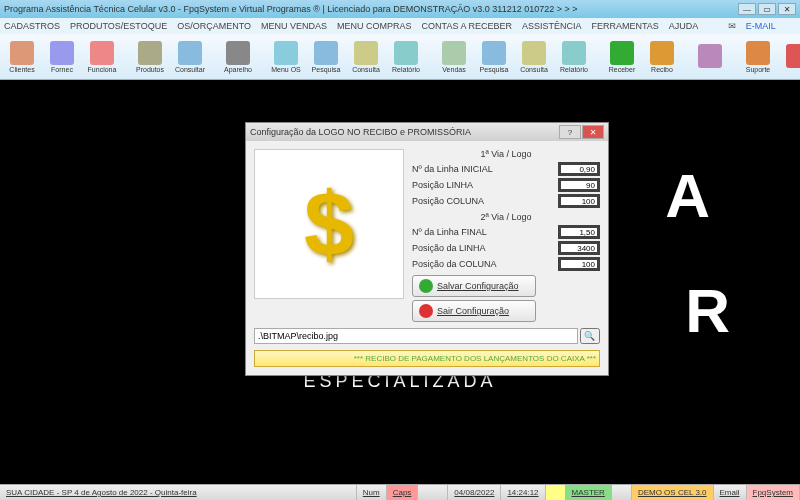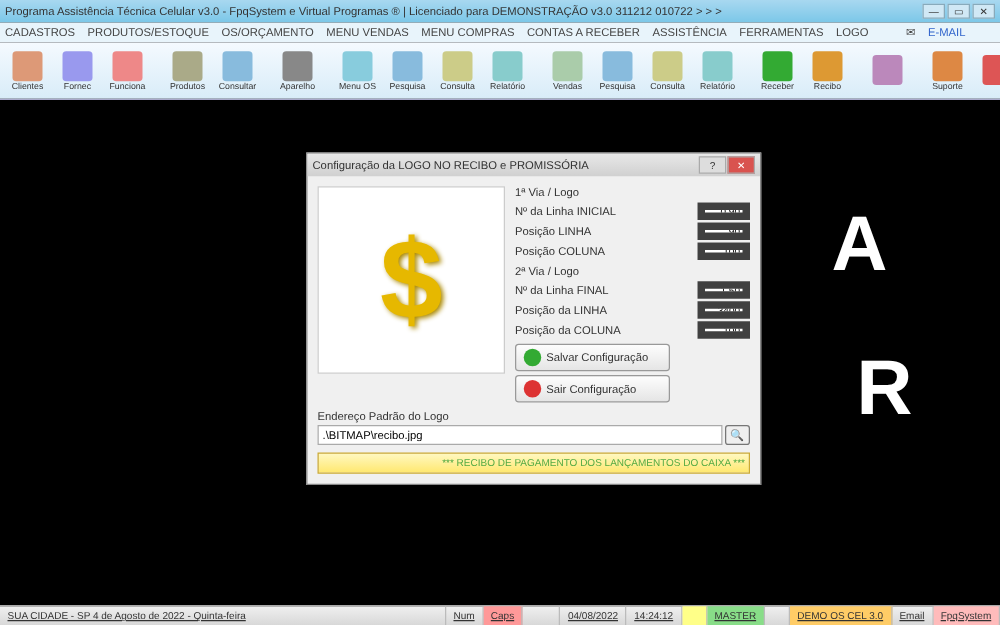--- a/index.html
+++ b/index.html
@@ -24,24 +24,24 @@
 .dlgtitle { height: 18px; background: linear-gradient(#e8e8e8, #d0d0d0); display: flex; align-items: center; padding: 0 4px; font-size: 9px; color: #333; }
 .dlgtitle .dbtns { margin-left: auto; display: flex; }
 .dlgtitle .dbtns span { width: 22px; height: 14px; background: #ddd; border: 1px solid #aaa; font-size: 8px; display: flex; align-items: center; justify-content: center; margin-left: 1px; cursor: pointer; }
 .dlgtitle .dbtns .close { background: #d9534f; color: #fff; }
 .dlgbody { padding: 8px; display: flex; flex-direction: column; }
 .dlgrow { display: flex; gap: 8px; }
 .logobox { width: 150px; height: 150px; background: #fff; border: 1px solid #ccc; display: flex; align-items: center; justify-content: center; }
 .dollar { font-size: 90px; color: #e6b800; font-weight: bold; text-shadow: 2px 2px 4px #aa8800; }
 .fields { flex: 1; font-size: 9px; color: #333; }
 .fgroup { margin-bottom: 4px; }
-.fhdr { font-size: 9px; margin-bottom: 3px; }
+.fhdr { font-size: 9px; margin-bottom: 3px; text-align: center; }
 .fline { display: flex; justify-content: space-between; align-items: center; margin-bottom: 2px; }
-.fline input { width: 42px; height: 14px; font-size: 8px; text-align: right; padding: 0 2px; border: 6px solid #404040; }
-.dlgbtn { display: flex; align-items: center; gap: 4px; padding: 3px 6px; background: linear-gradient(#fdfdfd, #e5e5e5); border: 1px solid #999; border-radius: 3px; font-size: 9px; cursor: pointer; margin-top: 3px; width: 124px; }
+.fline input { width: 42px; height: 14px; font-size: 8px; text-align: right; padding: 0 2px; border: 3px solid #404040; }
+.dlgbtn { display: flex; align-items: center; gap: 4px; padding: 3px 6px; background: linear-gradient(#fdfdfd, #e5e5e5); border: 1px solid #999; border-radius: 3px; font-size: 9px; cursor: pointer; margin-top: 3px; width: 124px; text-decoration: underline; }
 .dlgbtn .bico { width: 14px; height: 14px; border-radius: 50%; }
 .pathrow { margin-top: 6px; }
 .pathrow .plbl { font-size: 9px; color: #333; margin-bottom: 2px; }
 .pathrow .pline { display: flex; gap: 2px; }
 .pathrow input { flex: 1; height: 16px; font-size: 9px; padding: 0 3px; border: 1px solid #aaa; }
 .pathrow button { width: 20px; height: 16px; font-size: 9px; cursor: pointer; }
 .banner { margin-top: 6px; background: linear-gradient(#fff8c0, #ffe870); border: 1px solid #ccaa33; text-align: right; font-size: 8px; padding: 3px; color: #5a4; }
 .statusbar { height: 16px; background: linear-gradient(#f0f0f0, #d8d8d8); display: flex; align-items: center; font-size: 8px; color: #333; border-top: 1px solid #aaa; }
 .statusbar .cell { padding: 0 6px; border-right: 1px solid #bbb; height: 100%; display: flex; align-items: center; text-decoration: underline; }
 .statusbar .cell.grow { flex: 1; }
@@ -65,21 +65,21 @@
 
 <div class="menubar">
   <span>CADASTROS</span>
   <span>PRODUTOS/ESTOQUE</span>
   <span>OS/ORÇAMENTO</span>
   <span>MENU VENDAS</span>
   <span>MENU COMPRAS</span>
   <span>CONTAS A RECEBER</span>
   <span>ASSISTÊNCIA</span>
   <span>FERRAMENTAS</span>
-  <span>LOGO</span>
+  <span>AJUDA</span>
   <span style="margin-left:20px">✉</span>
   <span class="email">E-MAIL</span>
 </div>
 
 <div class="toolbar" id="toolbar">
     <div class="toolbtn">
       <div class="ico" style="background:#d97"></div>
       <div class="lbl">Clientes</div>
     </div>
     <div class="toolbtn">
@@ -226,21 +226,20 @@
               <span class="bico" style="background:#3a3"></span>
               <span>Salvar Configuração</span>
             </div>
           <div class="dlgbtn">
               <span class="bico" style="background:#d33"></span>
               <span>Sair Configuração</span>
             </div>
         </div>
       </div>
       <div class="pathrow">
-        <div class="plbl">Endereço Padrão do Logo</div>
         <div class="pline">
           <input value=".\BITMAP\recibo.jpg" style="">
           <button>🔍</button>
         </div>
       </div>
       <div class="banner">*** RECIBO DE PAGAMENTO DOS LANÇAMENTOS DO CAIXA ***</div>
     </div>
   </div>
 </div>
 

